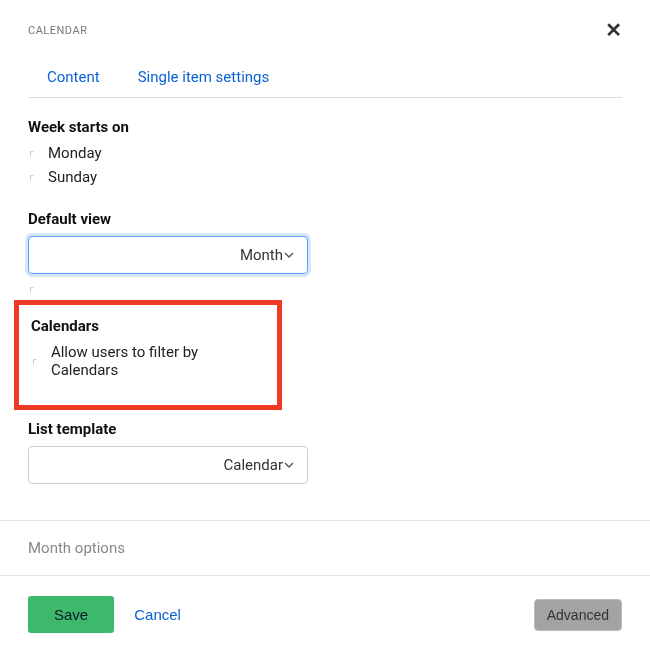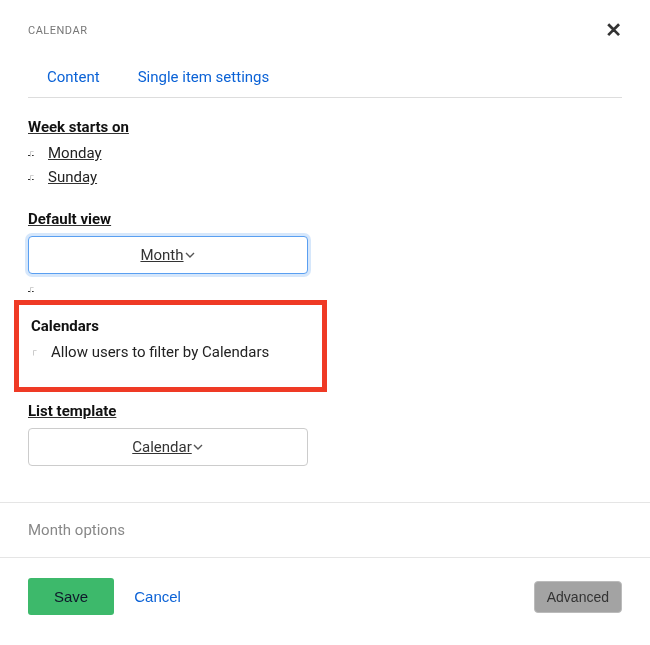--- a/index.html
+++ b/index.html
@@ -78,21 +78,21 @@
       height: 10px;
       font-size: 8px;
       color: #aaa;
       line-height: 1;
       font-family: Arial, sans-serif;
     }
     .spacer { height: 18px; }
     .select {
       display: flex;
       align-items: center;
-      justify-content: center;
+      justify-content: flex-end;
       width: 280px;
       height: 38px;
       padding: 0 12px;
       border: 1px solid #ccc;
       border-radius: 4px;
       font-size: 15px;
       color: #333;
       cursor: pointer;
       background: #fff;
     }
@@ -102,21 +102,21 @@
     }
     .chevron {
       width: 12px;
       height: 12px;
     }
     .chevron svg { display: block; }
     .highlight-box {
       border: 5px solid #ef3a25;
       padding: 12px 10px 20px 10px;
       margin-left: -14px;
-      width: 313px;
+      width: 268px;
       margin-top: 4px;
       margin-bottom: 10px;
     }
     .highlight-box .section-label { margin-left: 2px; }
     .highlight-box .check-row { margin-left: 2px; }
     .divider {
       border-top: 1px solid #e5e5e5;
       margin: 0;
     }
     .more-options {
@@ -150,21 +150,21 @@
     .btn-advanced {
       margin-left: auto;
       background: #a3a3a3;
       border: 1px solid #bbb;
       padding: 7px 12px;
       font-size: 14px;
       border-radius: 4px;
       cursor: pointer;
       color: #333;
     }
-    .group { margin-bottom: 6px; text-decoration: underline; }
+    .group { margin-bottom: 6px; }
   </style>
 </head>
 <body>
 
 <div class="panel">
   <div class="panel-header">
     <div class="panel-title">CALENDAR</div>
     <div class="close-x">✕</div>
   </div>
 

